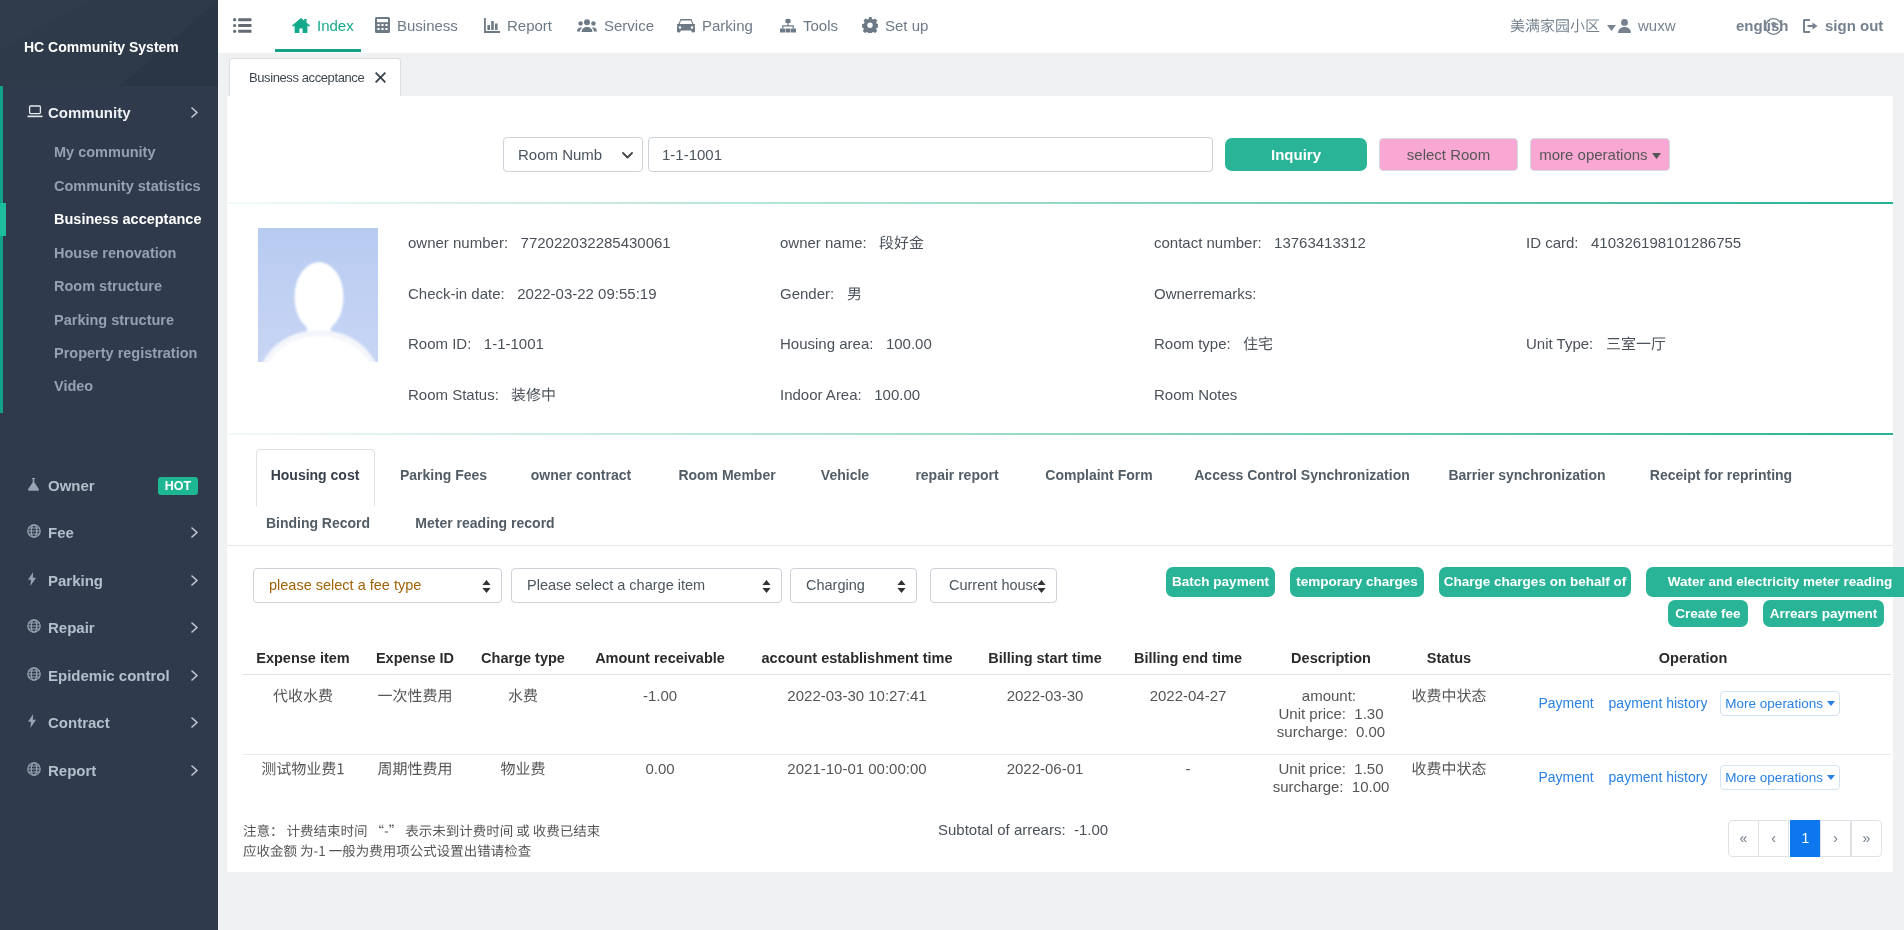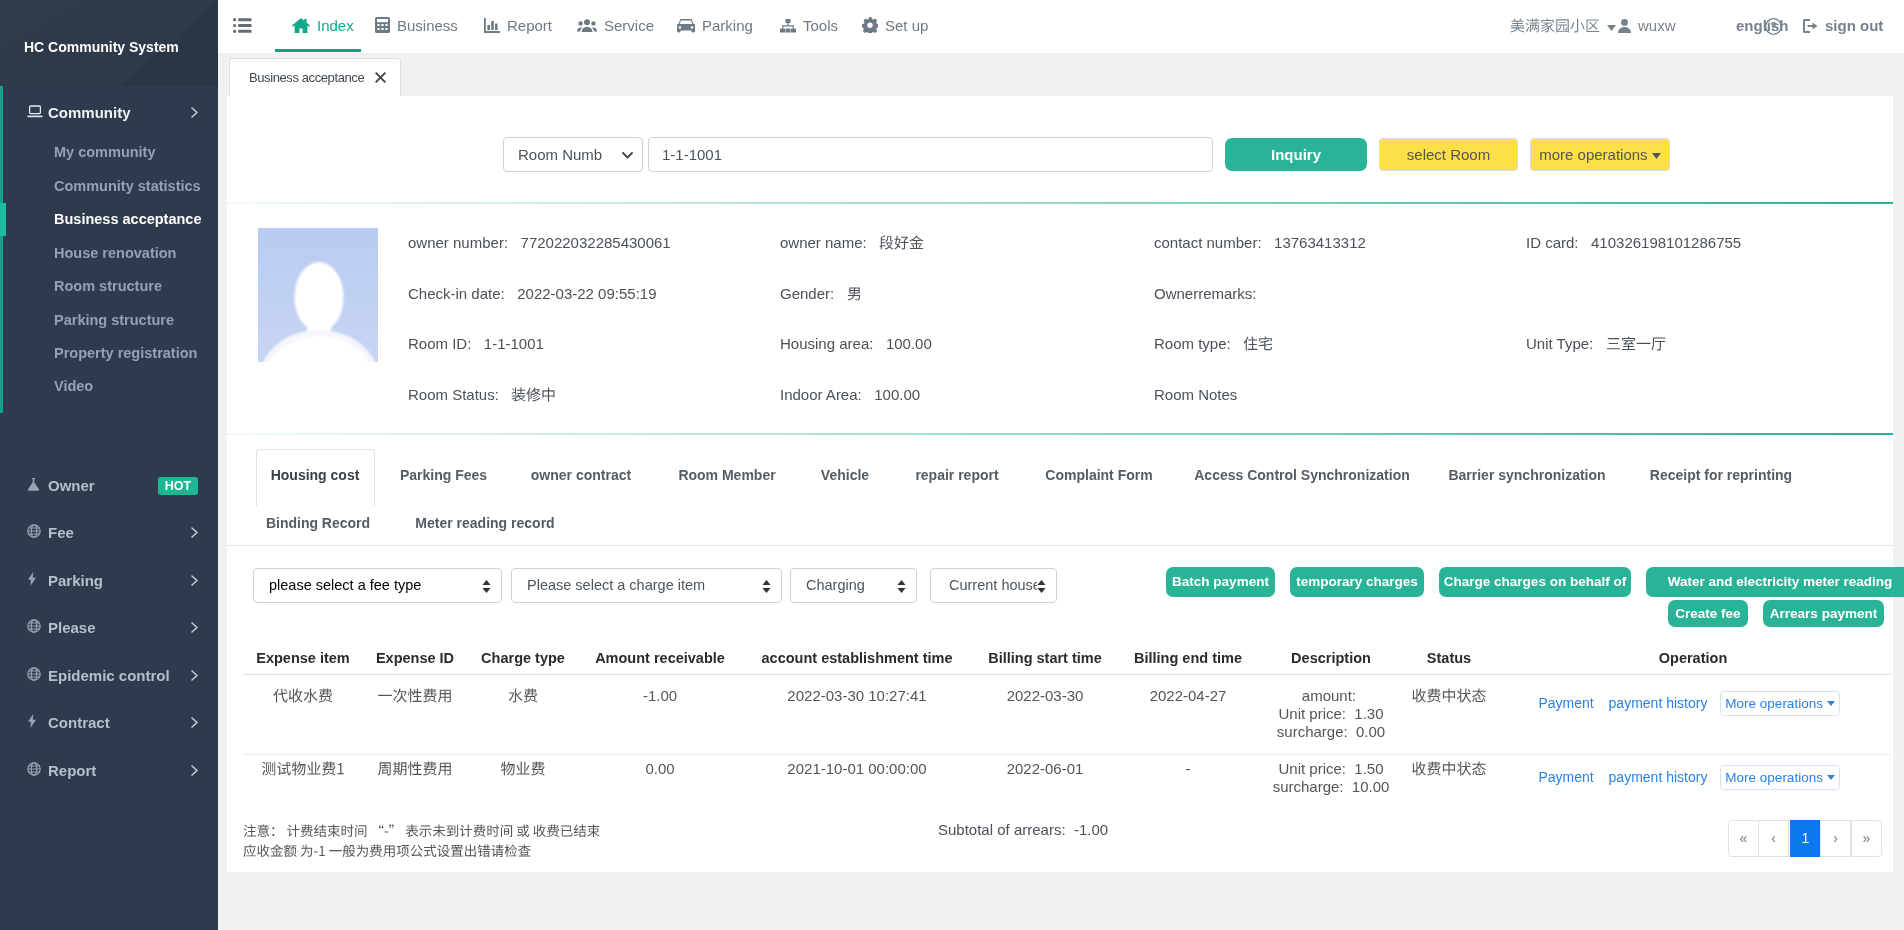--- a/index.html
+++ b/index.html
@@ -18,21 +18,21 @@
 
 #topbar{position:absolute;left:218px;top:0;width:1686px;height:53px;background:#fff}
 .nav-it{position:absolute;top:0;height:52px;line-height:52px;color:#6d7a86;font-size:15px;white-space:nowrap}
 .nav-it .ic{display:inline-block;vertical-align:-2px;margin-right:7px}
 #tabstrip{position:absolute;left:218px;top:53px;width:1686px;height:43px;background:#f0f1f3}
 #tab1{position:absolute;left:11px;top:5px;width:172px;height:38px;background:#fff;border:1px solid #ddd;border-bottom:none;border-radius:3px 3px 0 0;font-size:13px;color:#3f4850;line-height:37px}
 
 #card{position:absolute;left:227px;top:96px;width:1666px;height:776px;background:#fff}
 .inp{position:absolute;border:1px solid #ccd2d8;border-radius:4px;background:#fff;color:#4a545e;font-size:15px}
 .btn-g{position:absolute;background:#2ab497;border-radius:7px;color:#fff;font-weight:bold;font-size:15px;text-align:center;white-space:nowrap;overflow:hidden}
-.btn-w{position:absolute;background:#fde047;border:1px solid #d7dce1;border-radius:4px;color:#555;font-size:15px;text-align:center;white-space:nowrap}
+.btn-w{position:absolute;background:#f9a8d4;border:1px solid #d7dce1;border-radius:4px;color:#555;font-size:15px;text-align:center;white-space:nowrap}
 .hr-grad{position:absolute;left:0;width:1666px;height:2px;background:linear-gradient(90deg,#f2faf7,#9edcc9 45%,#27b295)}
 .lbl{position:absolute;white-space:nowrap;color:#4b5159;font-size:15px}
 .tabtxt{position:absolute;white-space:nowrap;color:#525d66;font-size:14px;font-weight:bold;transform:translateX(-50%)}
 .th{position:absolute;white-space:nowrap;color:#2b2b2b;font-size:14.5px;font-weight:bold;transform:translateX(-50%)}
 .td{position:absolute;white-space:nowrap;color:#555;font-size:15px;transform:translateX(-50%)}
 .link{color:#2a82e4}
 </style></head><body>
 <div id="sidebar">
 <div id="brand">
       <svg class="abs" style="left:0;top:0" width="218" height="86">
@@ -88,21 +88,21 @@
       <span class="mchev"><svg width="7" height="11" viewBox="0 0 7 11" fill="none" stroke="#c3ccd6" stroke-width="1.6" stroke-linecap="round" stroke-linejoin="round">
           <path d="M1 1l5 4.5L1 10"></path>
         </svg></span>
     </div>
 <div class="mitem" style="top:611px">
       <span class="mico"><svg width="14" height="14" viewBox="0 0 14 14" fill="none" stroke="currentColor" stroke-width="1.2">
           <circle cx="7" cy="7" r="6.2"></circle>
           <ellipse cx="7" cy="7" rx="2.8" ry="6.2"></ellipse>
           <path d="M.8 7h12.4M1.6 4h10.8M1.6 10h10.8"></path>
         </svg></span>
-      <span class="mtxt">Please</span>
+      <span class="mtxt">Repair</span>
       <span class="mchev"><svg width="7" height="11" viewBox="0 0 7 11" fill="none" stroke="#c3ccd6" stroke-width="1.6" stroke-linecap="round" stroke-linejoin="round">
           <path d="M1 1l5 4.5L1 10"></path>
         </svg></span>
     </div>
 <div class="mitem" style="top:658.5px">
       <span class="mico"><svg width="14" height="14" viewBox="0 0 14 14" fill="none" stroke="currentColor" stroke-width="1.2">
           <circle cx="7" cy="7" r="6.2"></circle>
           <ellipse cx="7" cy="7" rx="2.8" ry="6.2"></ellipse>
           <path d="M.8 7h12.4M1.6 4h10.8M1.6 10h10.8"></path>
         </svg></span>
@@ -272,21 +272,21 @@
 <div class="tabtxt" style="left:500px;top:371px">Room Member</div>
 <div class="tabtxt" style="left:618px;top:371px">Vehicle</div>
 <div class="tabtxt" style="left:730px;top:371px">repair report</div>
 <div class="tabtxt" style="left:872px;top:371px">Complaint Form</div>
 <div class="tabtxt" style="left:1075px;top:371px">Access Control Synchronization</div>
 <div class="tabtxt" style="left:1300px;top:371px">Barrier synchronization</div>
 <div class="tabtxt" style="left:1494px;top:371px">Receipt for reprinting</div>
 <div class="tabtxt" style="left:91px;top:419px">Binding Record</div>
 <div class="tabtxt" style="left:258px;top:419px">Meter reading record</div>
 <div class="abs" style="left:0;top:449px;width:1666px;height:1px;background:#e5e7e9"></div>
-<div class="inp" style="left:26px;top:472px;width:249px;height:35px;line-height:33px;font-size:14.5px;color:#000000"><span style="margin-left:15px;display:inline-block;overflow:hidden;white-space:nowrap;">please select a fee type</span><span class="abs" style="left:228px;top:11px;line-height:0"><svg width="9" height="13" viewBox="0 0 9 13">
+<div class="inp" style="left:26px;top:472px;width:249px;height:35px;line-height:33px;font-size:14.5px;color:#a16207"><span style="margin-left:15px;display:inline-block;overflow:hidden;white-space:nowrap;">please select a fee type</span><span class="abs" style="left:228px;top:11px;line-height:0"><svg width="9" height="13" viewBox="0 0 9 13">
           <path d="M4.5 0L8.6 5H.4z" fill="#333"></path>
           <path d="M4.5 13L.4 8h8.2z" fill="#333"></path>
         </svg></span></div>
 <div class="inp" style="left:284px;top:472px;width:271px;height:35px;line-height:33px;font-size:14.5px;color:#4c565e"><span style="margin-left:15px;display:inline-block;overflow:hidden;white-space:nowrap;">Please select a charge item</span><span class="abs" style="left:250px;top:11px;line-height:0"><svg width="9" height="13" viewBox="0 0 9 13">
           <path d="M4.5 0L8.6 5H.4z" fill="#333"></path>
           <path d="M4.5 13L.4 8h8.2z" fill="#333"></path>
         </svg></span></div>
 <div class="inp" style="left:563px;top:472px;width:127px;height:35px;line-height:33px;font-size:14.5px;color:#4c565e"><span style="margin-left:15px;display:inline-block;overflow:hidden;white-space:nowrap;">Charging</span><span class="abs" style="left:106px;top:11px;line-height:0"><svg width="9" height="13" viewBox="0 0 9 13">
           <path d="M4.5 0L8.6 5H.4z" fill="#333"></path>
           <path d="M4.5 13L.4 8h8.2z" fill="#333"></path>

